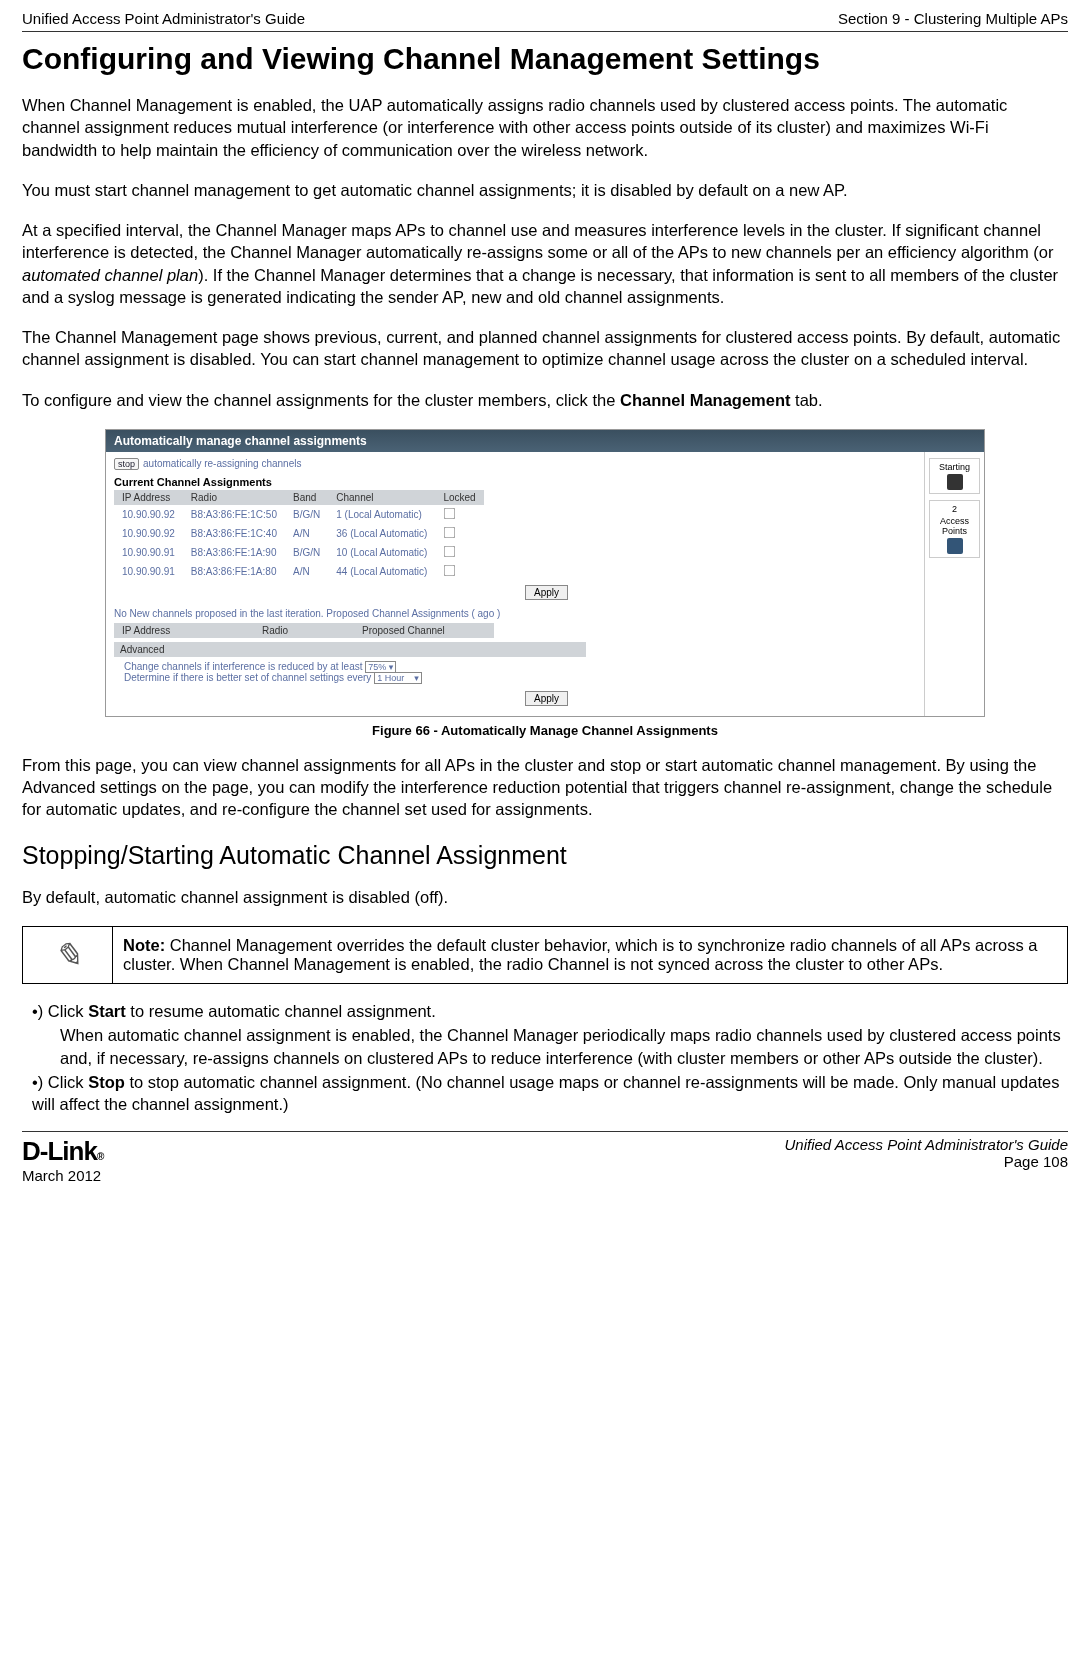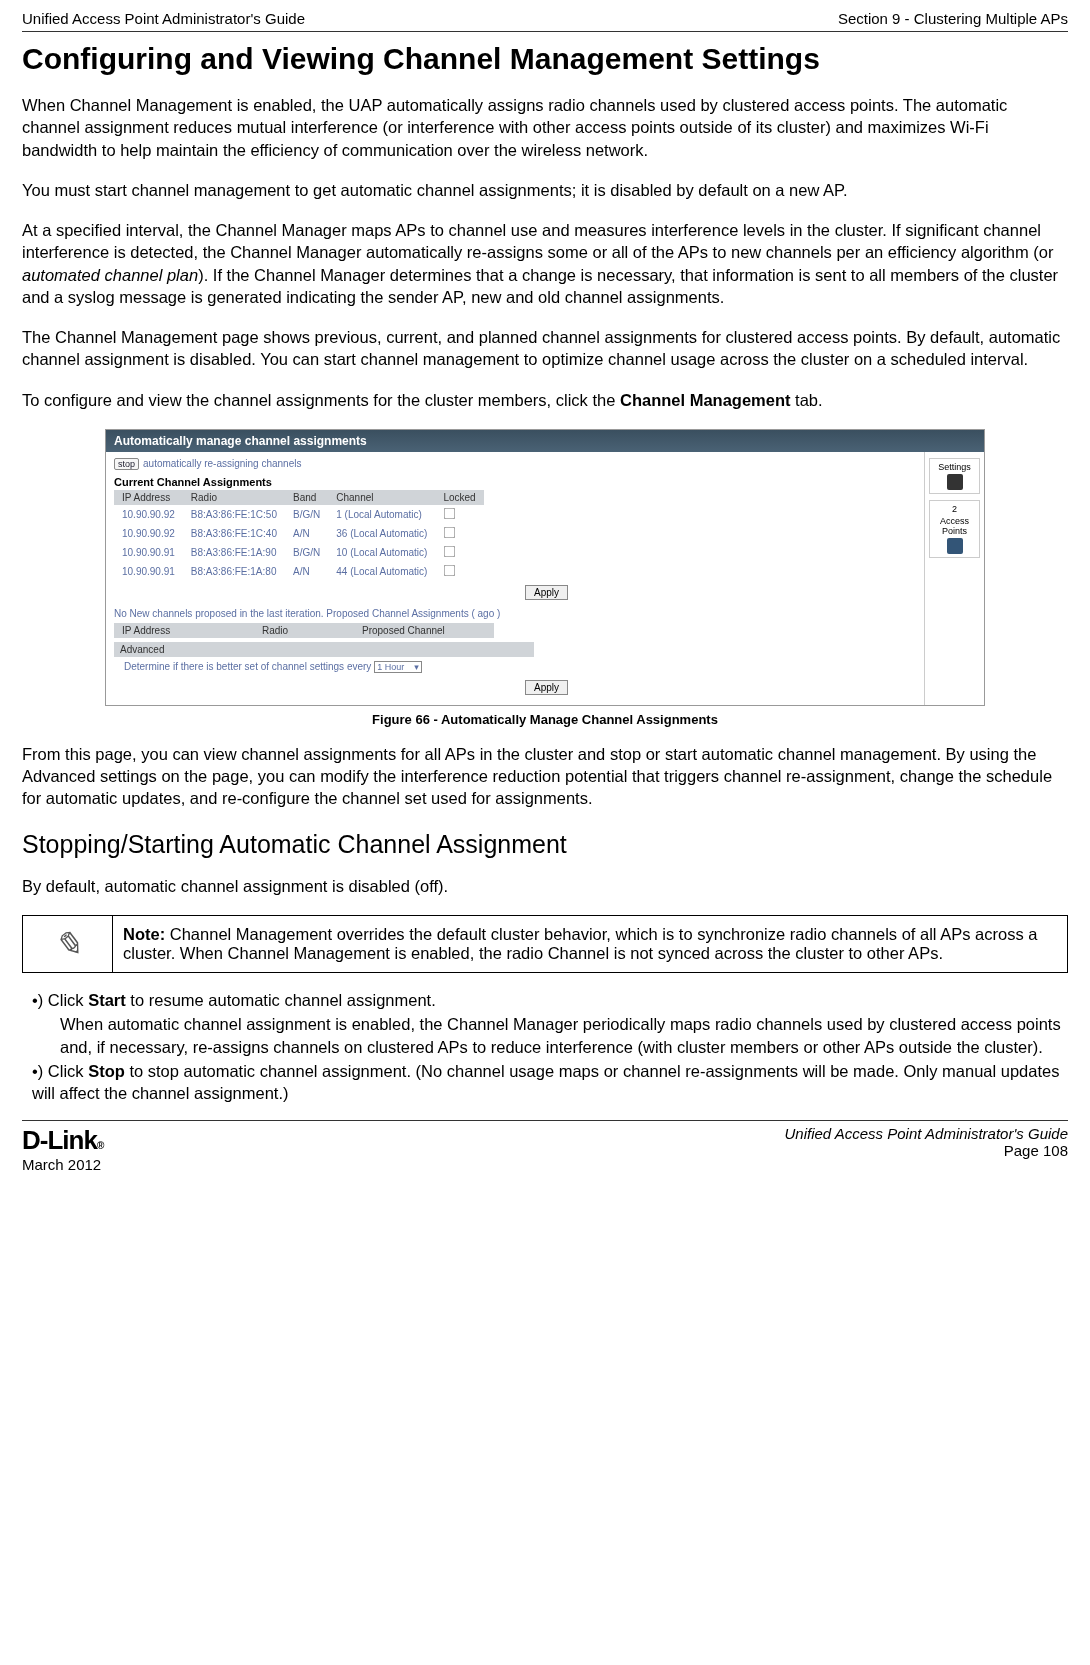--- a/index.html
+++ b/index.html
@@ -252,32 +252,36 @@
         <div class="note-proposed">No New channels proposed in the last iteration. Proposed Channel Assignments ( ago )</div>
         <table class="channel-table">
           <tbody>
               <tr>
             <th style="width:140px;">IP Address</th>
             <th style="width:100px;">Radio</th>
             <th style="width:140px;">Proposed Channel</th>
           </tr>
         </tbody>
           </table>
-        <div class="adv-header" style="width:420px;">Advanced</div>
+        <div class="adv-header" style="width:472px;">Advanced</div>
         <div class="adv-body">
+          <div>
+            <span>Change channels if interference is reduced by at least</span>
+            <span class="sel"><span>75%</span> ▾</span>
+          </div>
           <div>
             <span>Determine if there is better set of channel settings every</span>
             <span class="sel"><span>1 Hour</span> &nbsp;&nbsp;&nbsp;▾</span>
           </div>
         </div>
         <div class="apply-row" style="width:460px;"><span class="apply-btn">Apply</span></div>
       </div>
       <div class="fig-side">
         <div class="side-box">
-          <span>Settings</span>
+          <span>Starting</span>
           <span class="side-icon"></span>
         </div>
         <div class="side-box">
           <span>2</span>
           <span>Access Points</span>
           <span class="side-icon blue"></span>
         </div>
       </div>
     </div>
   </div>

